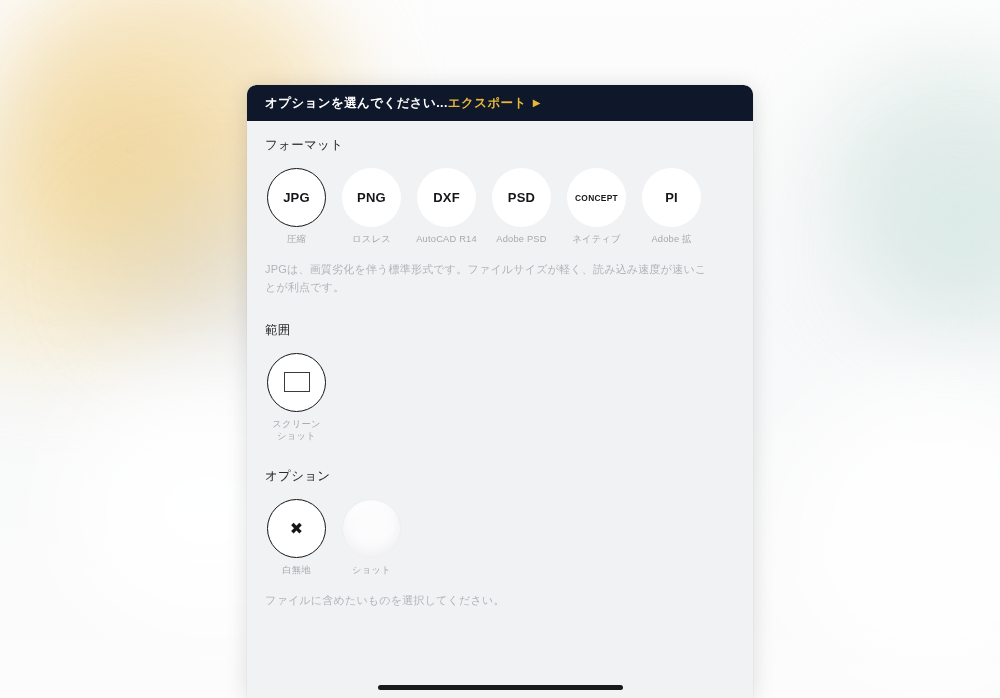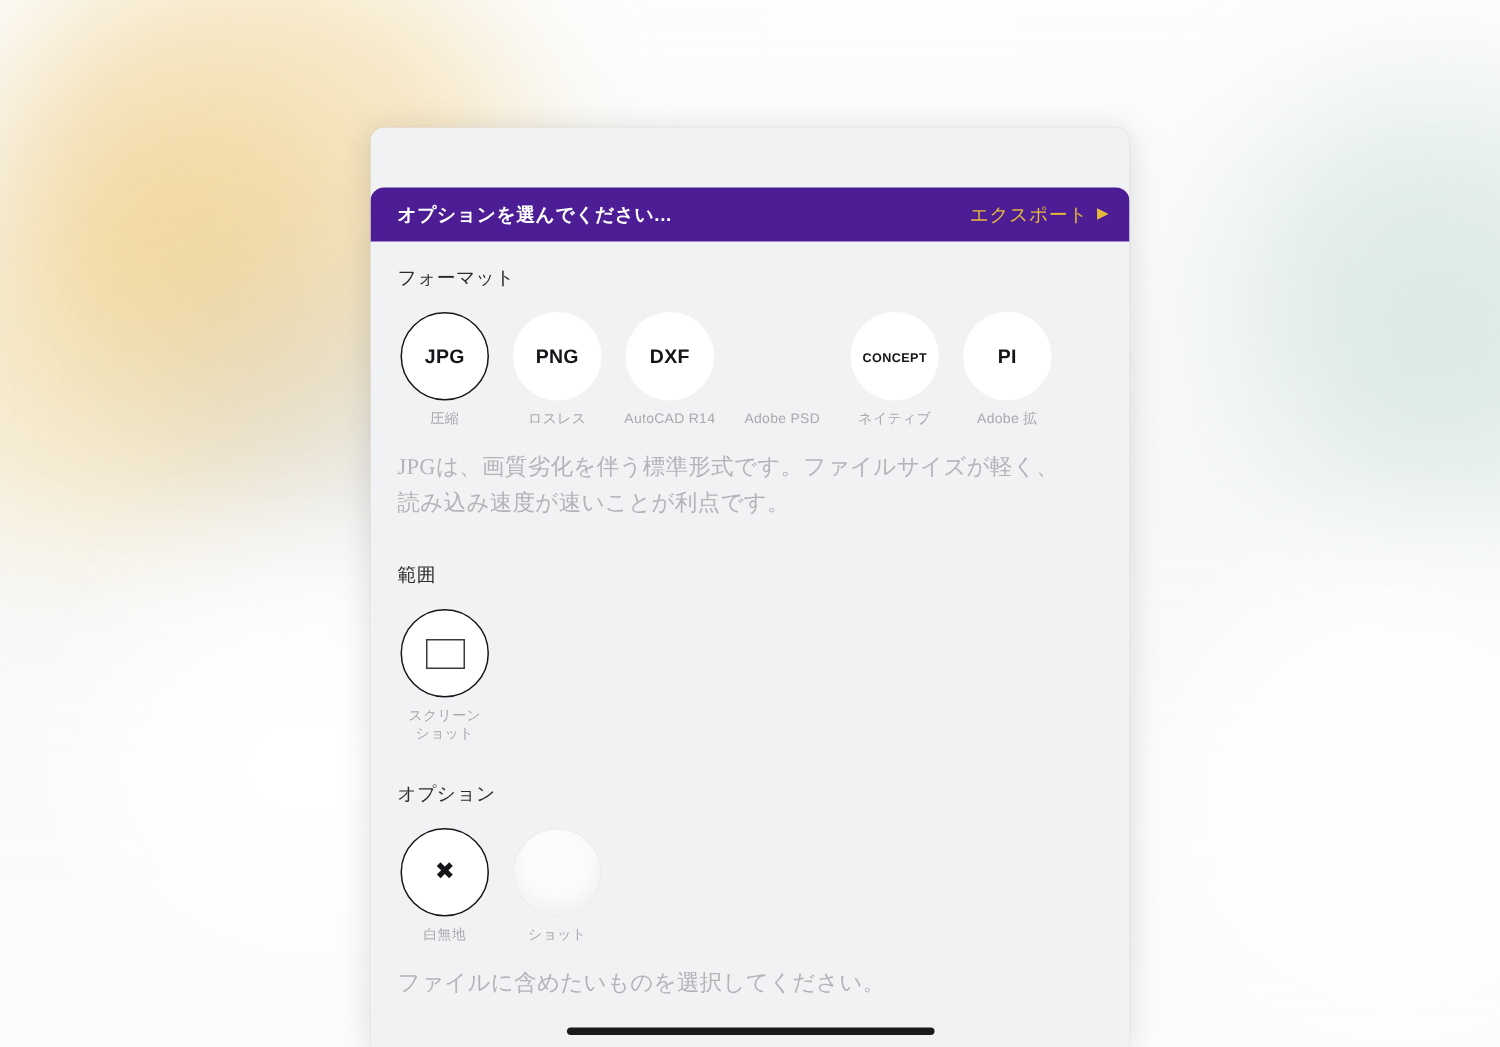--- a/index.html
+++ b/index.html
@@ -80,46 +80,45 @@
     box-shadow: 0 2px 22px rgba(0,0,0,0.13), 0 0 0 0.5px rgba(0,0,0,0.05);
     overflow: hidden;
     display: flex;
     flex-direction: column;
   }
 
   
   #panel-header {
     height: 36px;
     flex: 0 0 36px;
-    background: #4c1d95;
+    background: #0f172a;
     border-radius: 9px 9px 0 0;
     display: flex;
     align-items: center;
-    justify-content: space-between;
+    justify-content: flex-start;
     padding: 0 14px 0 18px;
     box-sizing: border-box;
-    margin-top: 40px;
   }
   #panel-title {
     color: #ffffff;
     font-size: 12.5px;
     font-weight: bold;
     letter-spacing: 0.4px;
     white-space: nowrap;
   }
   #export-button {
     display: flex;
     align-items: center;
     gap: 6px;
     cursor: pointer;
   }
   #export-label {
     color: #e7b93a;
     font-size: 12.5px;
-    font-weight: normal;
+    font-weight: bold;
     letter-spacing: 0.4px;
     white-space: nowrap;
   }
   #export-arrow {
     color: #e7b93a;
     font-size: 10px;
     line-height: 1;
   }
 
   
@@ -188,26 +187,25 @@
     line-height: 1.25;
     color: #a8a9ad;
     text-align: center;
     letter-spacing: 0.2px;
     width: 72px;
     word-break: break-all;
   }
 
   .hint-text {
     margin: 14px 18px 0 18px;
-    font-size: 15px;
+    font-size: 11px;
     line-height: 1.65;
     color: #b3b4b8;
     letter-spacing: 0.2px;
     max-width: 445px;
-    font-family: Liberation Serif, serif;
   }
 
   .block {
     margin-top: 26px;
   }
 
   .icon-rect {
     width: 26px;
     height: 20px;
     border: 1.6px solid #3a3a3e;
@@ -291,20 +289,23 @@
 
 
         <div class="option-item">
           <div class="circle">
             <span class="circle-text">DXF</span>
           </div>
           <div class="item-caption">AutoCAD R14</div>
         </div>
 
         <div class="option-item">
+          <div class="circle">
+            <span class="circle-text">PSD</span>
+          </div>
           <div class="item-caption">Adobe PSD</div>
         </div>
 
         <div class="option-item">
           <div class="circle">
             <span class="circle-text tiny">CONCEPT</span>
           </div>
           <div class="item-caption">ネイティブ</div>
         </div>
 

